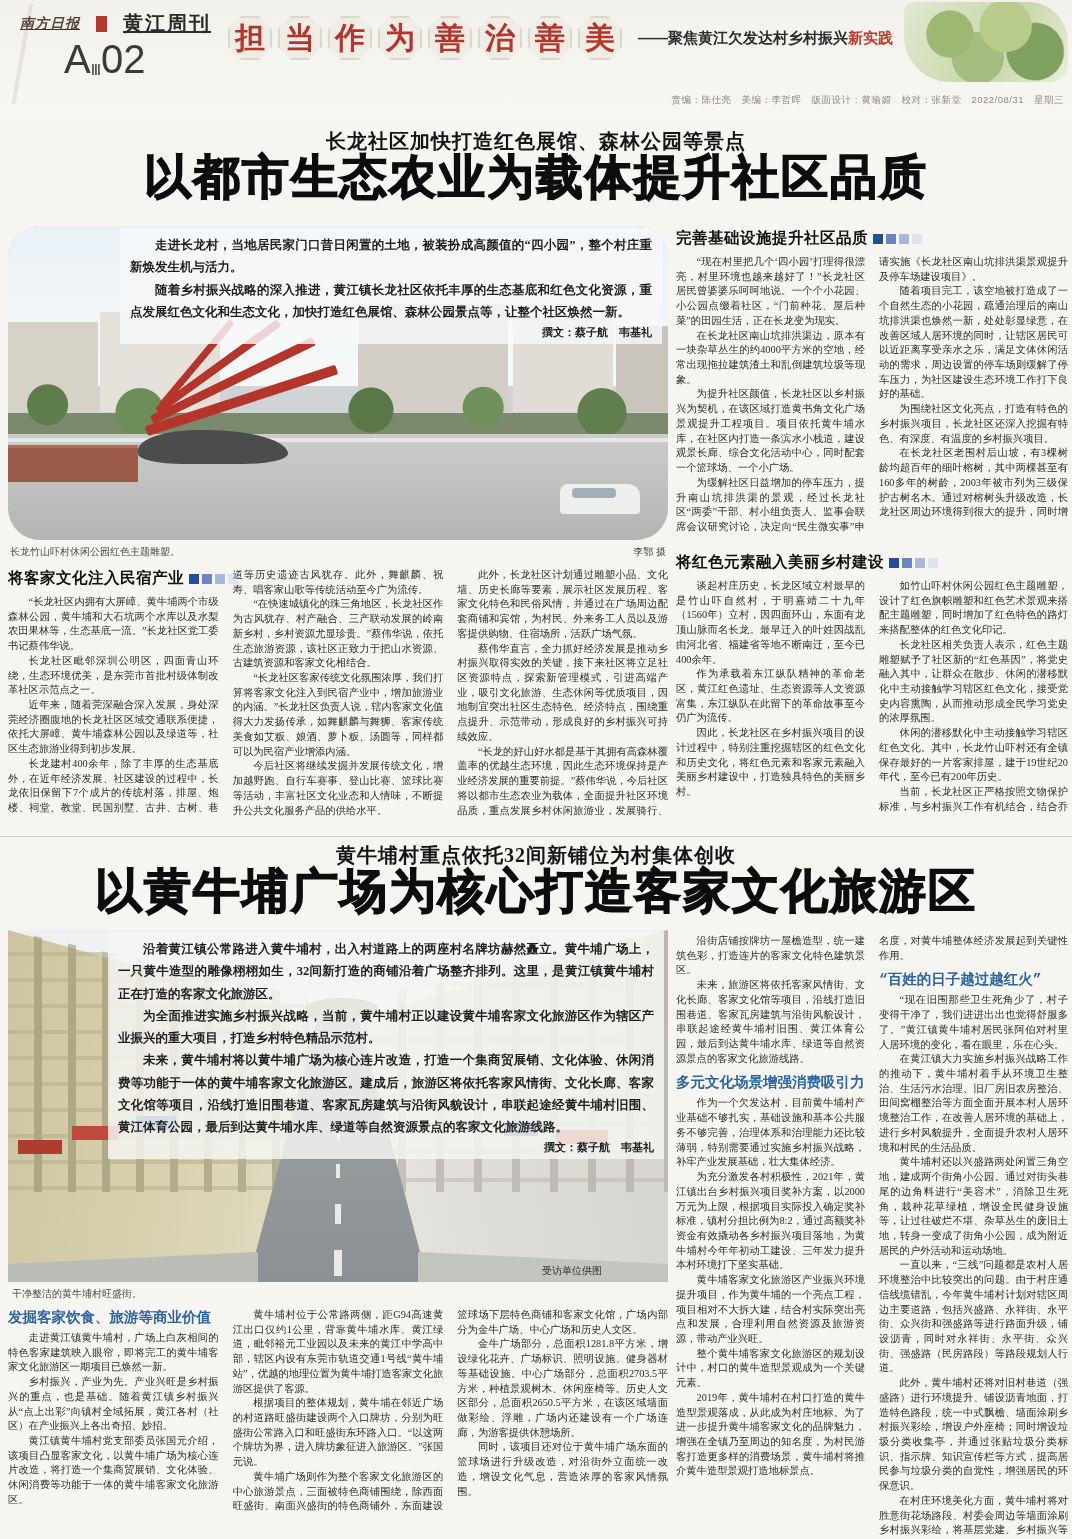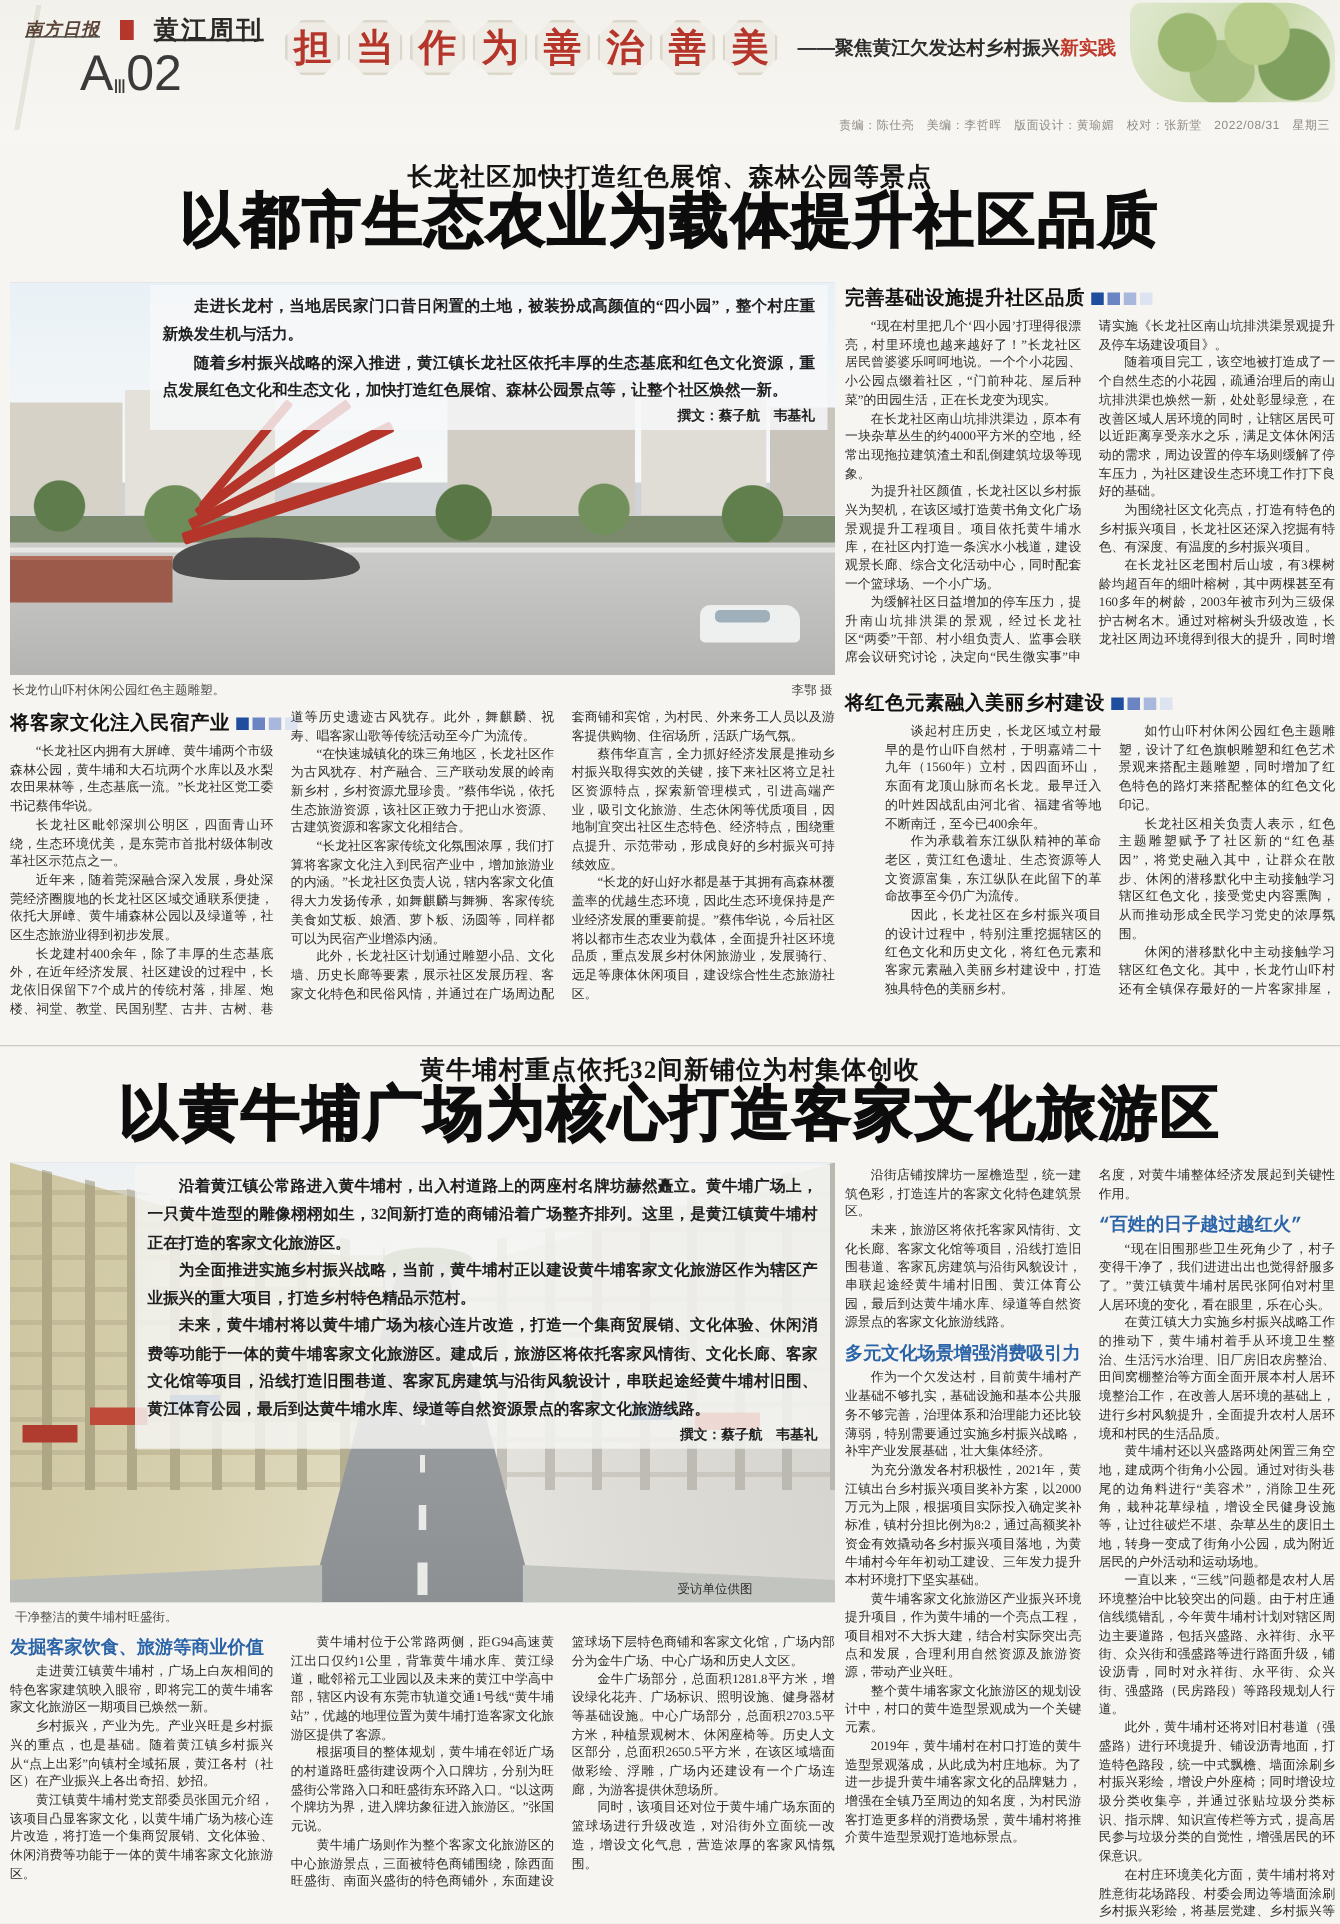--- a/index.html
+++ b/index.html
@@ -34,21 +34,21 @@
   
   .kicker{position:absolute;left:0;width:1072px;text-align:center;font-size:20px;font-weight:bold;color:#151515;letter-spacing:1px;}
   .headline{position:absolute;left:0;width:1072px;text-align:center;font-size:47px;font-weight:bold;color:#0d0d0d;
             letter-spacing:2px;line-height:1.1;-webkit-text-stroke:1.4px #0d0d0d;}
   #kicker1{top:128px;} #headline1{top:152px;}
   .rule{position:absolute;left:0;width:1072px;border-top:1px solid #cfcbc3;}
   #rule-mid{top:836px;}
   #kicker2{top:842px;} #headline2{top:866px;}
   
   .photo{position:absolute;overflow:hidden;background:#cfd3d6;}
-  #photo1{left:8px;top:226px;width:660px;height:314px;}
+  #photo1{left:8px;top:226px;width:660px;height:314px;border-radius:32px;}
   #photo2{left:8px;top:930px;width:660px;height:352px;}
   .abs{position:absolute;}
   
   .p1-sky{left:0;right:0;top:0;height:160px;background:linear-gradient(#e9f1f6,#f7f8f8);}
   .p1-b{background:#ddd8cf;}
   .p1-b1{left:0;top:96px;width:90px;height:90px;background:#d7d2c8;}
   .p1-b2{left:92px;top:86px;width:120px;height:100px;background:#e4e1da;}
   .p1-b3{left:350px;top:78px;width:150px;height:108px;background:#d2cec6;}
   .p1-b4{left:505px;top:92px;width:100px;height:94px;background:#e0ddd6;}
   .p1-b5{left:608px;top:100px;width:52px;height:86px;background:#c9c5bd;}
@@ -122,21 +122,21 @@
   .sqs i:nth-child(2){background:#6b85c4;}
   .sqs i:nth-child(3){background:#a8b8dc;}
   .sqs i:nth-child(4){background:#dde3f1;}
   .para{margin:0;font-size:10.3px;line-height:1.43;text-align:justify;text-indent:2em;color:#2d2d2d;}
   .para.noindent{text-indent:0;}
   .cols2{column-count:2;column-gap:14px;column-fill:auto;overflow:hidden;}
   .cols3{column-count:3;column-gap:14px;column-fill:auto;overflow:hidden;}
   #sec-a1-1{position:absolute;left:676px;top:228px;width:392px;}
   #sec-a1-1 .cols2{height:292px;}
   #sec-a1-2{position:absolute;left:676px;top:552px;width:392px;}
-  #sec-a1-2 .cols2{height:248px;margin-left:32px;}
+  #sec-a1-2 .cols2{height:248px;}
   #sec-a1-3{position:absolute;left:8px;top:568px;width:660px;height:258px;}
   #sec-a1-3 .cols3{height:258px;}
   #sec-a2-bottom{position:absolute;left:8px;top:1308px;width:660px;height:229px;}
   #sec-a2-bottom .cols3{height:229px;}
   .subhead{margin:7px 0 4px;font-family:Liberation Mono, monospace;font-size:14.5px;font-weight:bold;color:#2b64a8;}
   .subhead.first{margin-top:0;}
   #a2-right{position:absolute;left:676px;top:934px;width:392px;height:603px;}
   .rcol{position:absolute;top:0;height:603px;width:189px;overflow:hidden;}
   #a2-colA{left:0;} #a2-colB{left:203px;}
 </style>
@@ -249,20 +249,21 @@
             <i></i>
             <i></i>
           </span></h2>
       <div>
           <p class="para">“长龙社区内拥有大屏嶂、黄牛埔两个市级森林公园，黄牛埔和大石坑两个水库以及水梨农田果林等，生态基底一流。”长龙社区党工委书记蔡伟华说。</p>
           <p class="para">长龙社区毗邻深圳公明区，四面青山环绕，生态环境优美，是东莞市首批村级体制改革社区示范点之一。</p>
           <p class="para">近年来，随着莞深融合深入发展，身处深莞经济圈腹地的长龙社区区域交通联系便捷，依托大屏嶂、黄牛埔森林公园以及绿道等，社区生态旅游业得到初步发展。</p>
           <p class="para">长龙建村400余年，除了丰厚的生态基底外，在近年经济发展、社区建设的过程中，长龙依旧保留下7个成片的传统村落，排屋、炮楼、祠堂、教堂、民国别墅、古井、古树、巷道等历史遗迹古风犹存。此外，舞麒麟、祝寿、唱客家山歌等传统活动至今广为流传。</p>
           <p class="para">“在快速城镇化的珠三角地区，长龙社区作为古风犹存、村产融合、三产联动发展的岭南新乡村，乡村资源尤显珍贵。”蔡伟华说，依托生态旅游资源，该社区正致力于把山水资源、古建筑资源和客家文化相结合。</p>
           <p class="para">“长龙社区客家传统文化氛围浓厚，我们打算将客家文化注入到民宿产业中，增加旅游业的内涵。”长龙社区负责人说，辖内客家文化值得大力发扬传承，如舞麒麟与舞狮、客家传统美食如艾粄、娘酒、萝卜粄、汤圆等，同样都可以为民宿产业增添内涵。</p>
+          <p class="para">今后社区将继续发掘并发展传统文化，增加越野跑、自行车赛事、登山比赛、篮球比赛等活动，丰富社区文化业态和人情味，不断提升公共文化服务产品的供给水平。</p>
           <p class="para">此外，长龙社区计划通过雕塑小品、文化墙、历史长廊等要素，展示社区发展历程、客家文化特色和民俗风情，并通过在广场周边配套商铺和宾馆，为村民、外来务工人员以及游客提供购物、住宿场所，活跃广场气氛。</p>
           <p class="para">蔡伟华直言，全力抓好经济发展是推动乡村振兴取得实效的关键，接下来社区将立足社区资源特点，探索新管理模式，引进高端产业，吸引文化旅游、生态休闲等优质项目，因地制宜突出社区生态特色、经济特点，围绕重点提升、示范带动，形成良好的乡村振兴可持续效应。</p>
           <p class="para">“长龙的好山好水都是基于其拥有高森林覆盖率的优越生态环境，因此生态环境保持是产业经济发展的重要前提。”蔡伟华说，今后社区将以都市生态农业为载体，全面提升社区环境品质，重点发展乡村休闲旅游业，发展骑行、远足等康体休闲项目，建设综合性生态旅游社区。</p>
         </div>
     </div>
   </div>
 
   <div class="rule" id="rule-mid"></div>
   <div class="kicker" id="kicker2">黄牛埔村重点依托32间新铺位为村集体创收</div>
   <div class="headline" id="headline2">以黄牛埔广场为核心打造客家文化旅游区</div>

